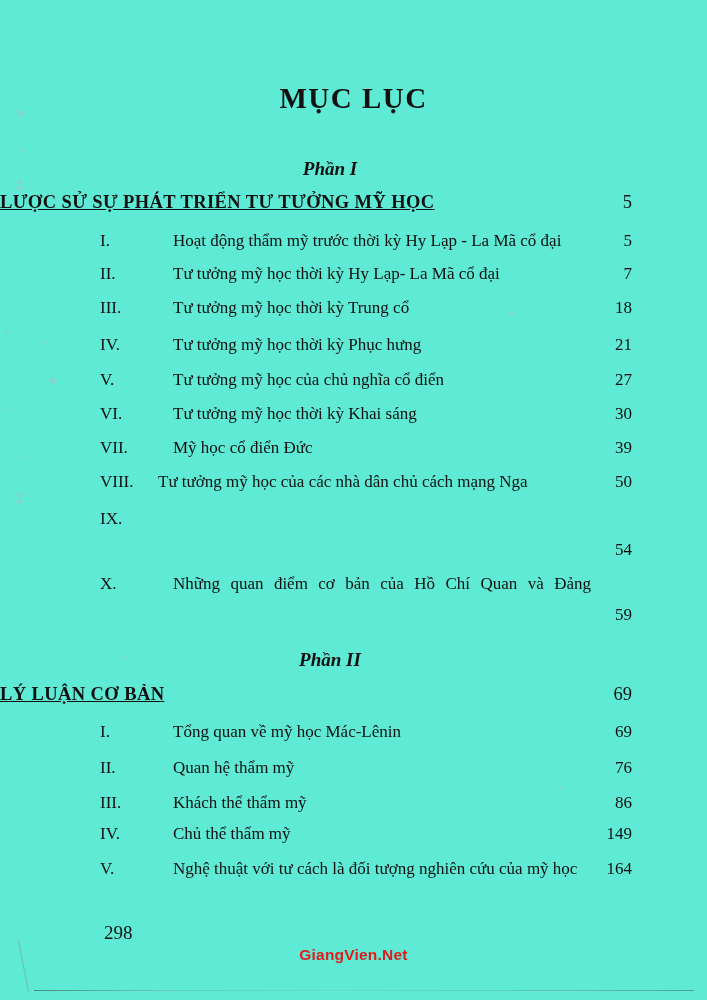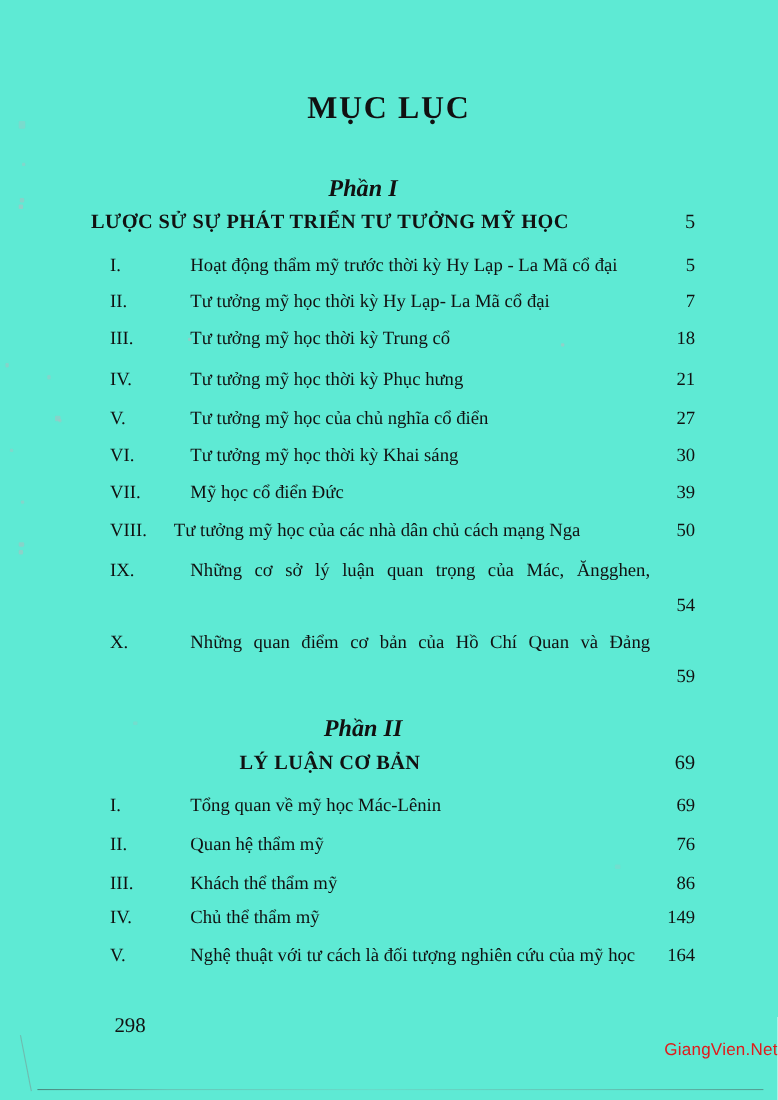--- a/index.html
+++ b/index.html
@@ -30,37 +30,37 @@
     font-weight: bold;
     letter-spacing: 1.5px;
   }
 
   
   .part-label {
     position: absolute;
     left: 0;
     width: 660px;
     text-align: center;
-    font-size: 22px;
+    font-size: 19px;
     font-weight: bold;
     font-style: italic;
   }
   .part-heading {
     position: absolute;
     left: 0;
     width: 707px;
     font-size: 18.5px;
     font-weight: bold;
     letter-spacing: 0.4px;
   }
   .part-heading .ph-text {
     position: absolute;
     left: 0;
     width: 600px;
-    text-align: center;
+    text-decoration: underline;
   }
   .part-heading .ph-page {
     position: absolute;
     left: 560px;
     width: 72px;
     text-align: right;
     font-weight: normal;
     letter-spacing: 0;
   }
 
@@ -110,24 +110,25 @@
     position: absolute;
     left: 104px;
     top: 922px;
     font-size: 19px;
   }
   .watermark {
     position: absolute;
     left: 0;
     top: 946px;
     width: 707px;
-    text-align: right;
+    text-align: center;
     font-family: "Liberation Sans", "DejaVu Sans", sans-serif;
     font-size: 15.5px;
     letter-spacing: 0.2px;
+    font-weight: bold;
   }
 
   
   .speck {
     position: absolute;
     background: #b9b9bd;
     opacity: 0.62;
     border-radius: 1px;
   }
   .edge-bottom {
@@ -229,21 +230,20 @@
 
   <div class="entry tight" style="top:472px;">
     <span class="num">VIII.</span>
     <span class="txt"><span class="l1">Tư tưởng mỹ học của các nhà dân chủ cách mạng Nga</span></span>
     <span class="page">50</span>
   </div>
 
   <div class="entry" style="top:509px;">
     <span class="num">IX.</span>
     <span class="txt justify">
-      <span class="l1">Những cơ sở lý luận quan trọng của Mác, Ăngghen,</span>
     </span>
     <span class="page second-line">54</span>
   </div>
 
   <div class="entry" style="top:574px;">
     <span class="num">X.</span>
     <span class="txt justify">
       <span class="l1">Những quan điểm cơ bản của Hồ Chí Quan và Đảng</span>
     </span>
     <span class="page second-line">59</span>

